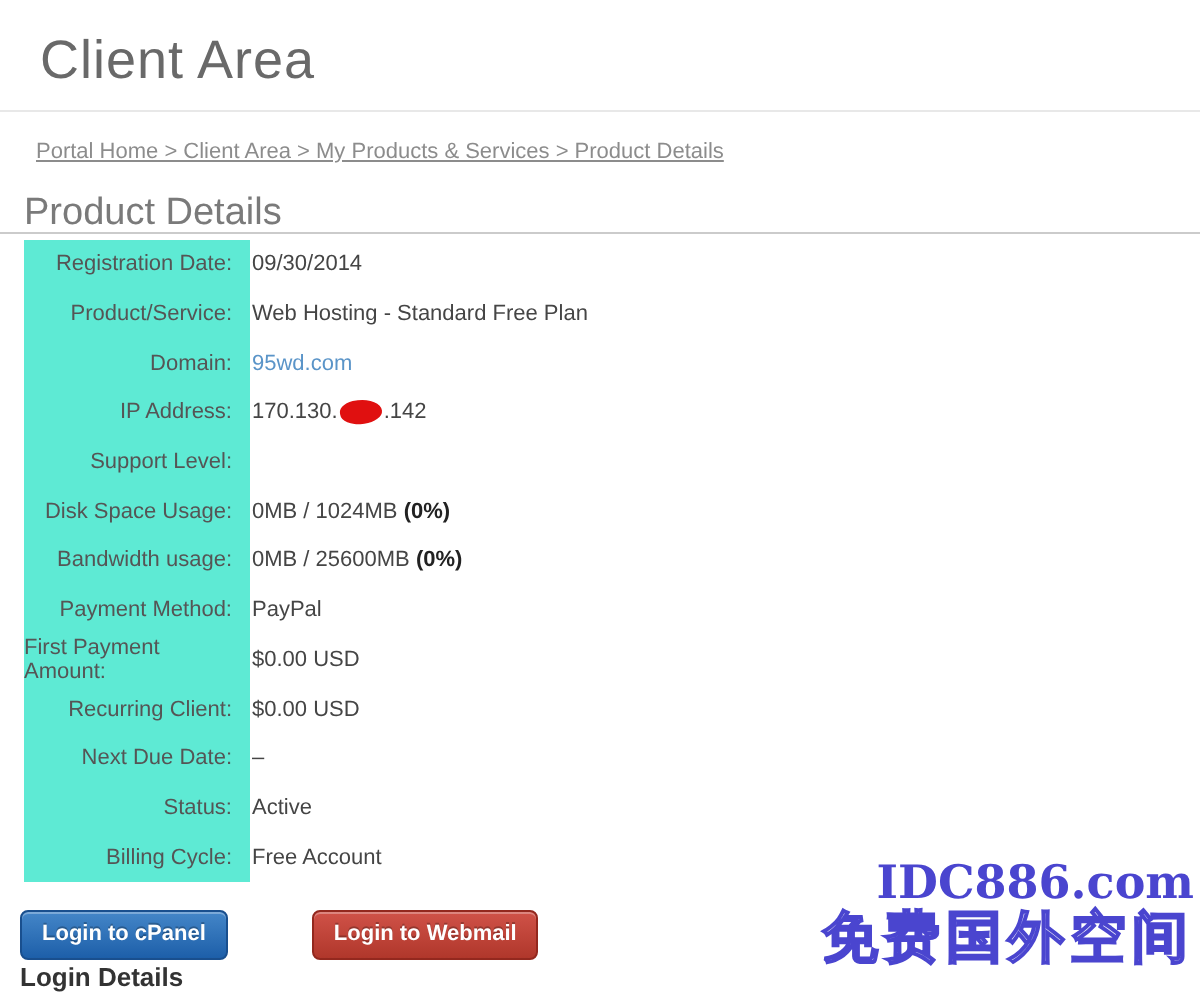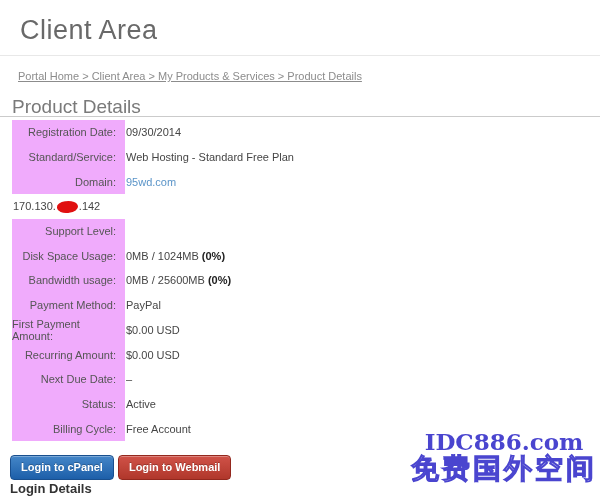--- a/index.html
+++ b/index.html
@@ -33,21 +33,21 @@
     border-top:1px solid #cbcbcb;
   }
   .details-table {
     position:absolute; top:120px; left:12px; width:576px;
   }
   .detail-row {
     display:flex; align-items:center; height:24.7px;
   }
   .detail-label {
     width:113px; height:100%;
-    background:#f0abfc;
+    background:#5eead4;
     display:flex; align-items:center; justify-content:flex-end;
     padding-right:9px;
     font-size:11px; color:#555555;
   }
   .detail-value {
     padding-left:1px;
     font-size:11px; color:#454545;
   }
   .detail-value b { color:#222; }
   .value-link { color:#5a94c8; text-decoration:none; }
@@ -55,47 +55,48 @@
     display:inline-block;
     width:21px; height:12px;
     background:#e01010;
     border-radius:46% 60% 50% 55%;
     transform:rotate(-7deg);
     vertical-align:-3px;
     margin:0 1px;
   }
   .button-bar {
     position:absolute; top:455px; left:10px;
-    display:flex; gap:4px;
+    display:flex; gap:9px;
   }
   .btn {
     display:inline-block;
     font-size:11px; font-weight:bold; color:#ffffff;
     padding:5px 10px 6px 10px;
     border-radius:4px;
     cursor:pointer;
     text-shadow:0 -1px 0 rgba(0,0,0,0.25);
   }
   .btn-cpanel {
     background:linear-gradient(#4486c8, #1d5fa9);
     border:1px solid #194f8e;
     box-shadow:inset 0 1px 0 rgba(255,255,255,0.3);
   }
   .btn-webmail {
     background:linear-gradient(#d05248, #b0372b);
     border:1px solid #93281e;
     box-shadow:inset 0 1px 0 rgba(255,255,255,0.3);
+    margin-left:33px;
   }
   .login-details-title {
     position:absolute; top:481px; left:10px;
     font-size:13px; font-weight:bold; color:#333333;
   }
   .watermark {
     position:absolute; top:430px; right:3px;
-    text-align:center; line-height:1.05;
+    text-align:right; line-height:1.05;
     pointer-events:none;
   }
   .watermark-site {
     font-family:"DejaVu Serif", serif;
     font-size:23px; font-weight:bold;
     color:#4a45cf;
   }
   .watermark-cn {
     font-size:28px; font-weight:bold;
     letter-spacing:3px;
@@ -117,28 +118,29 @@
   <h2 class="section-title">Product Details</h2>
 
   <div class="divider-section"></div>
 
   <div class="details-table">
       <div class="detail-row">
         <div class="detail-label">Registration Date:</div>
         <div class="detail-value">09/30/2014</div>
       </div>
       <div class="detail-row">
-        <div class="detail-label">Standard/Service:</div>
+        <div class="detail-label">Product/Service:</div>
         <div class="detail-value">Web Hosting - Standard Free Plan</div>
       </div>
       <div class="detail-row">
         <div class="detail-label">Domain:</div>
         <div class="detail-value"><a class="value-link" href="#">95wd.com</a></div>
       </div>
       <div class="detail-row">
+        <div class="detail-label">IP Address:</div>
         <div class="detail-value"><span>170.130.</span><span class="redact-blob"></span><span>.142</span></div>
       </div>
       <div class="detail-row">
         <div class="detail-label">Support Level:</div>
       </div>
       <div class="detail-row">
         <div class="detail-label">Disk Space Usage:</div>
         <div class="detail-value"><span>0MB / 1024MB</span>&nbsp;<b>(0%)</b></div>
       </div>
       <div class="detail-row">
@@ -147,21 +149,21 @@
       </div>
       <div class="detail-row">
         <div class="detail-label">Payment Method:</div>
         <div class="detail-value">PayPal</div>
       </div>
       <div class="detail-row">
         <div class="detail-label">First Payment Amount:</div>
         <div class="detail-value">$0.00 USD</div>
       </div>
       <div class="detail-row">
-        <div class="detail-label">Recurring Amount:</div>
+        <div class="detail-label">Recurring Client:</div>
         <div class="detail-value">$0.00 USD</div>
       </div>
       <div class="detail-row">
         <div class="detail-label">Next Due Date:</div>
         <div class="detail-value">–</div>
       </div>
       <div class="detail-row">
         <div class="detail-label">Status:</div>
         <div class="detail-value">Active</div>
       </div>

